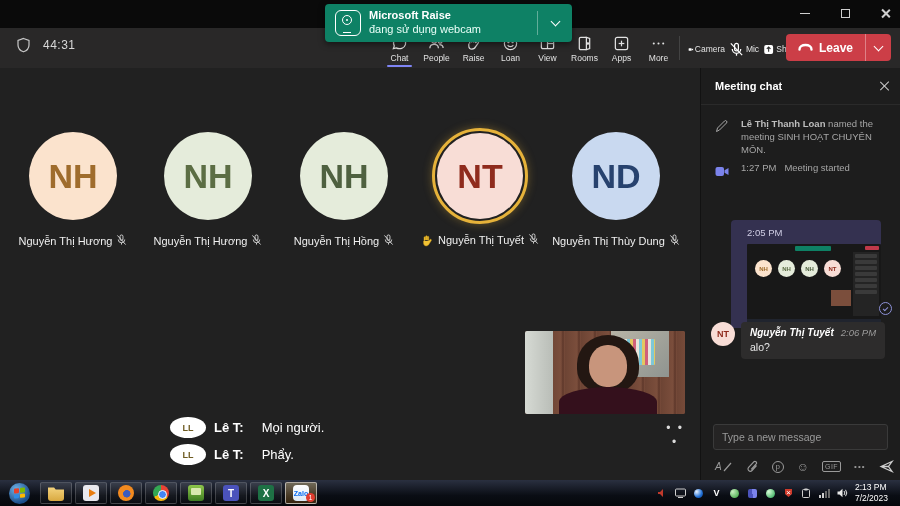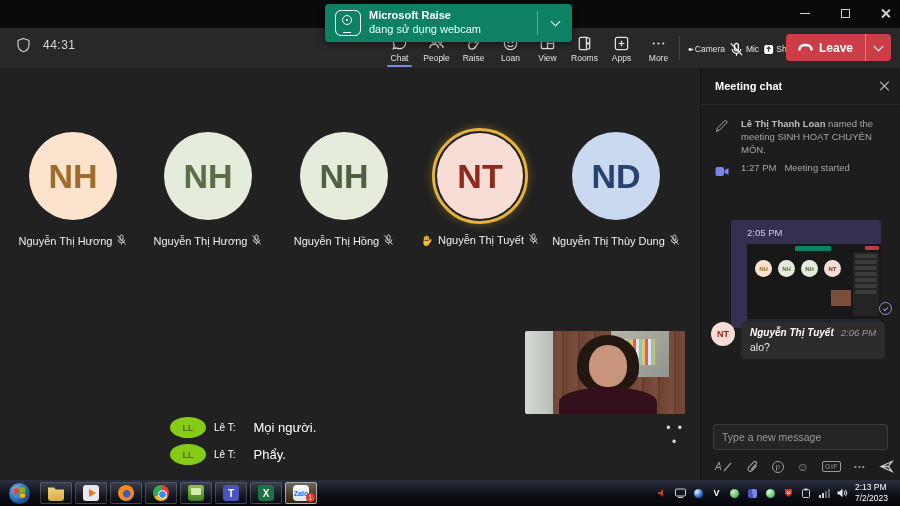--- a/index.html
+++ b/index.html
@@ -66,22 +66,22 @@
   .vt-wood { position:absolute; left:24px; top:0; width:136px; height:83px; background:repeating-linear-gradient(90deg,#6d4434 0px,#7b4e3c 12px,#5d372a 14px,#7b4e3c 16px); }
   .vt-glass { position:absolute; left:86px; top:0; width:58px; height:46px; background:linear-gradient(135deg,#b8b4a6,#8f9490); }
   .vt-books { position:absolute; left:96px; top:8px; width:34px; height:26px; background:repeating-linear-gradient(90deg,#d0607a 0 3px,#e8e4da 3px 6px,#7ec8d8 6px 9px,#e2c860 9px 12px); border-radius:1px; }
   .vt-hair { position:absolute; left:52px; top:4px; width:62px; height:58px; background:#231712; border-radius:50% 50% 42% 42%; }
   .vt-face { position:absolute; left:64px; top:14px; width:38px; height:42px; background:#c8957c; border-radius:48% 48% 46% 46%; }
   .vt-shirt { position:absolute; left:34px; top:56px; width:98px; height:30px; background:#34101c; border-radius:50% 50% 0 0; }
   .video-more-dots { position:absolute; left:662px; top:353px; width:26px; text-align:center; color:#dcdcdc; font-size:12px; letter-spacing:2px; cursor:pointer; }
 
   
   .caption-row { position:absolute; left:170px; display:flex; align-items:center; gap:8px; }
-  .caption-avatar { width:36px; height:21px; border-radius:50%; background:#84cc16; color:#6f5c22; font-size:9px; font-weight:bold; display:flex; align-items:center; justify-content:center; flex:none; }
-  .caption-speaker { font-size:10px; color:#fff; }
+  .caption-avatar { width:36px; height:21px; border-radius:50%; background:#ffffff; color:#6f5c22; font-size:9px; font-weight:bold; display:flex; align-items:center; justify-content:center; flex:none; }
+  .caption-speaker { font-size:13px; color:#fff;font-weight:bold; }
   .caption-text { font-size:13px; color:#fff; margin-left:10px; }
 
   
   .chat-panel { position:absolute; left:700px; top:68px; width:200px; height:412px; background:#1d1d1d; border-left:1px solid #121212; }
   .chat-header { position:absolute; left:14px; right:10px; top:12px; display:flex; align-items:center; justify-content:space-between; }
   .chat-title { font-size:11px; font-weight:bold; color:#fff; }
   .chat-close { position:relative; width:12px; height:12px; cursor:pointer; }
   .chat-close:before,.chat-close:after { content:""; position:absolute; left:5.5px; top:0; width:1.3px; height:12px; background:#cfcfcf; }
   .chat-close:before { transform:rotate(45deg); } .chat-close:after { transform:rotate(-45deg); }
   .chat-hr { position:absolute; left:0; right:0; top:36px; height:1px; background:#2a2a2a; }

